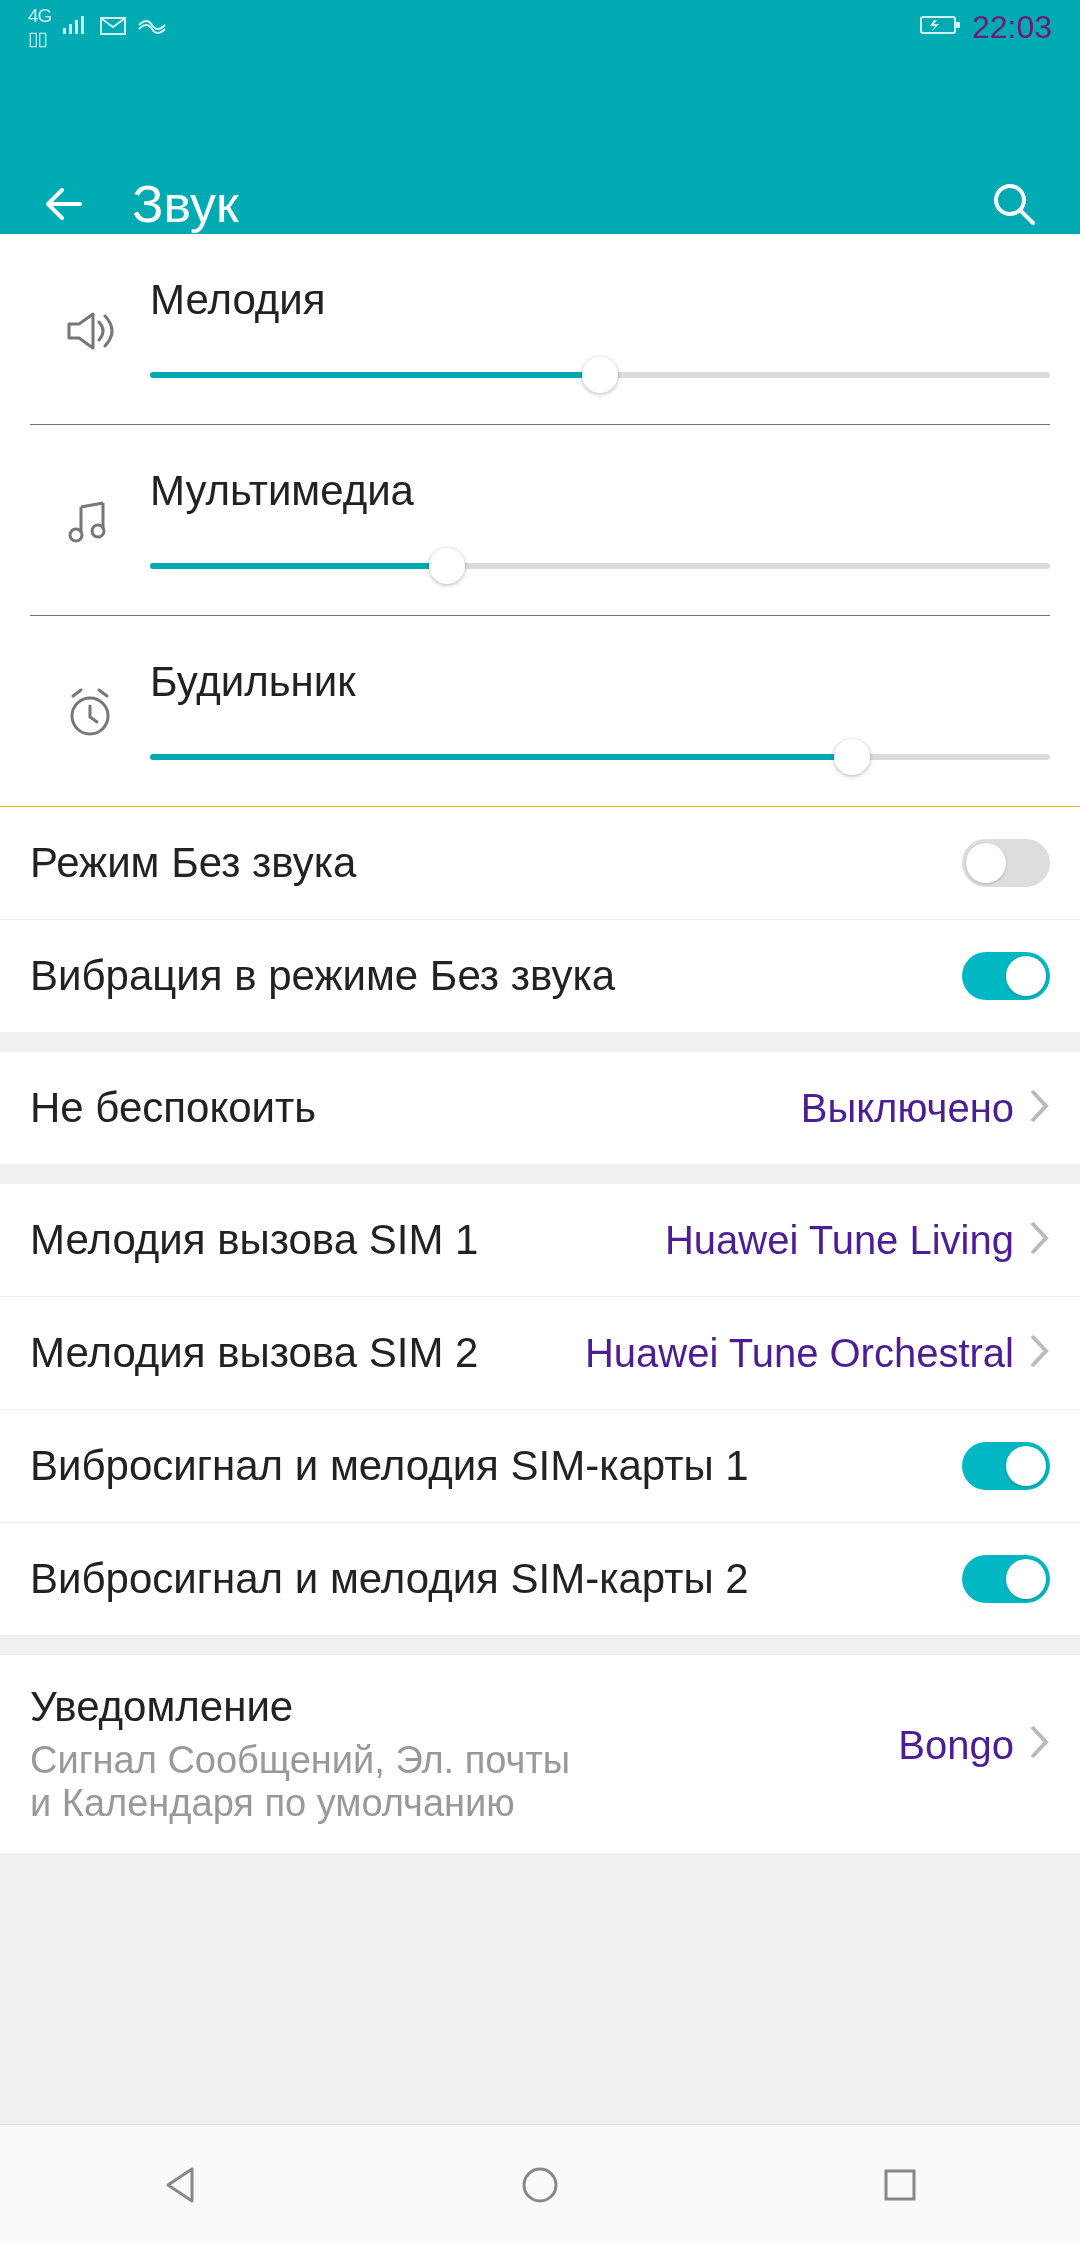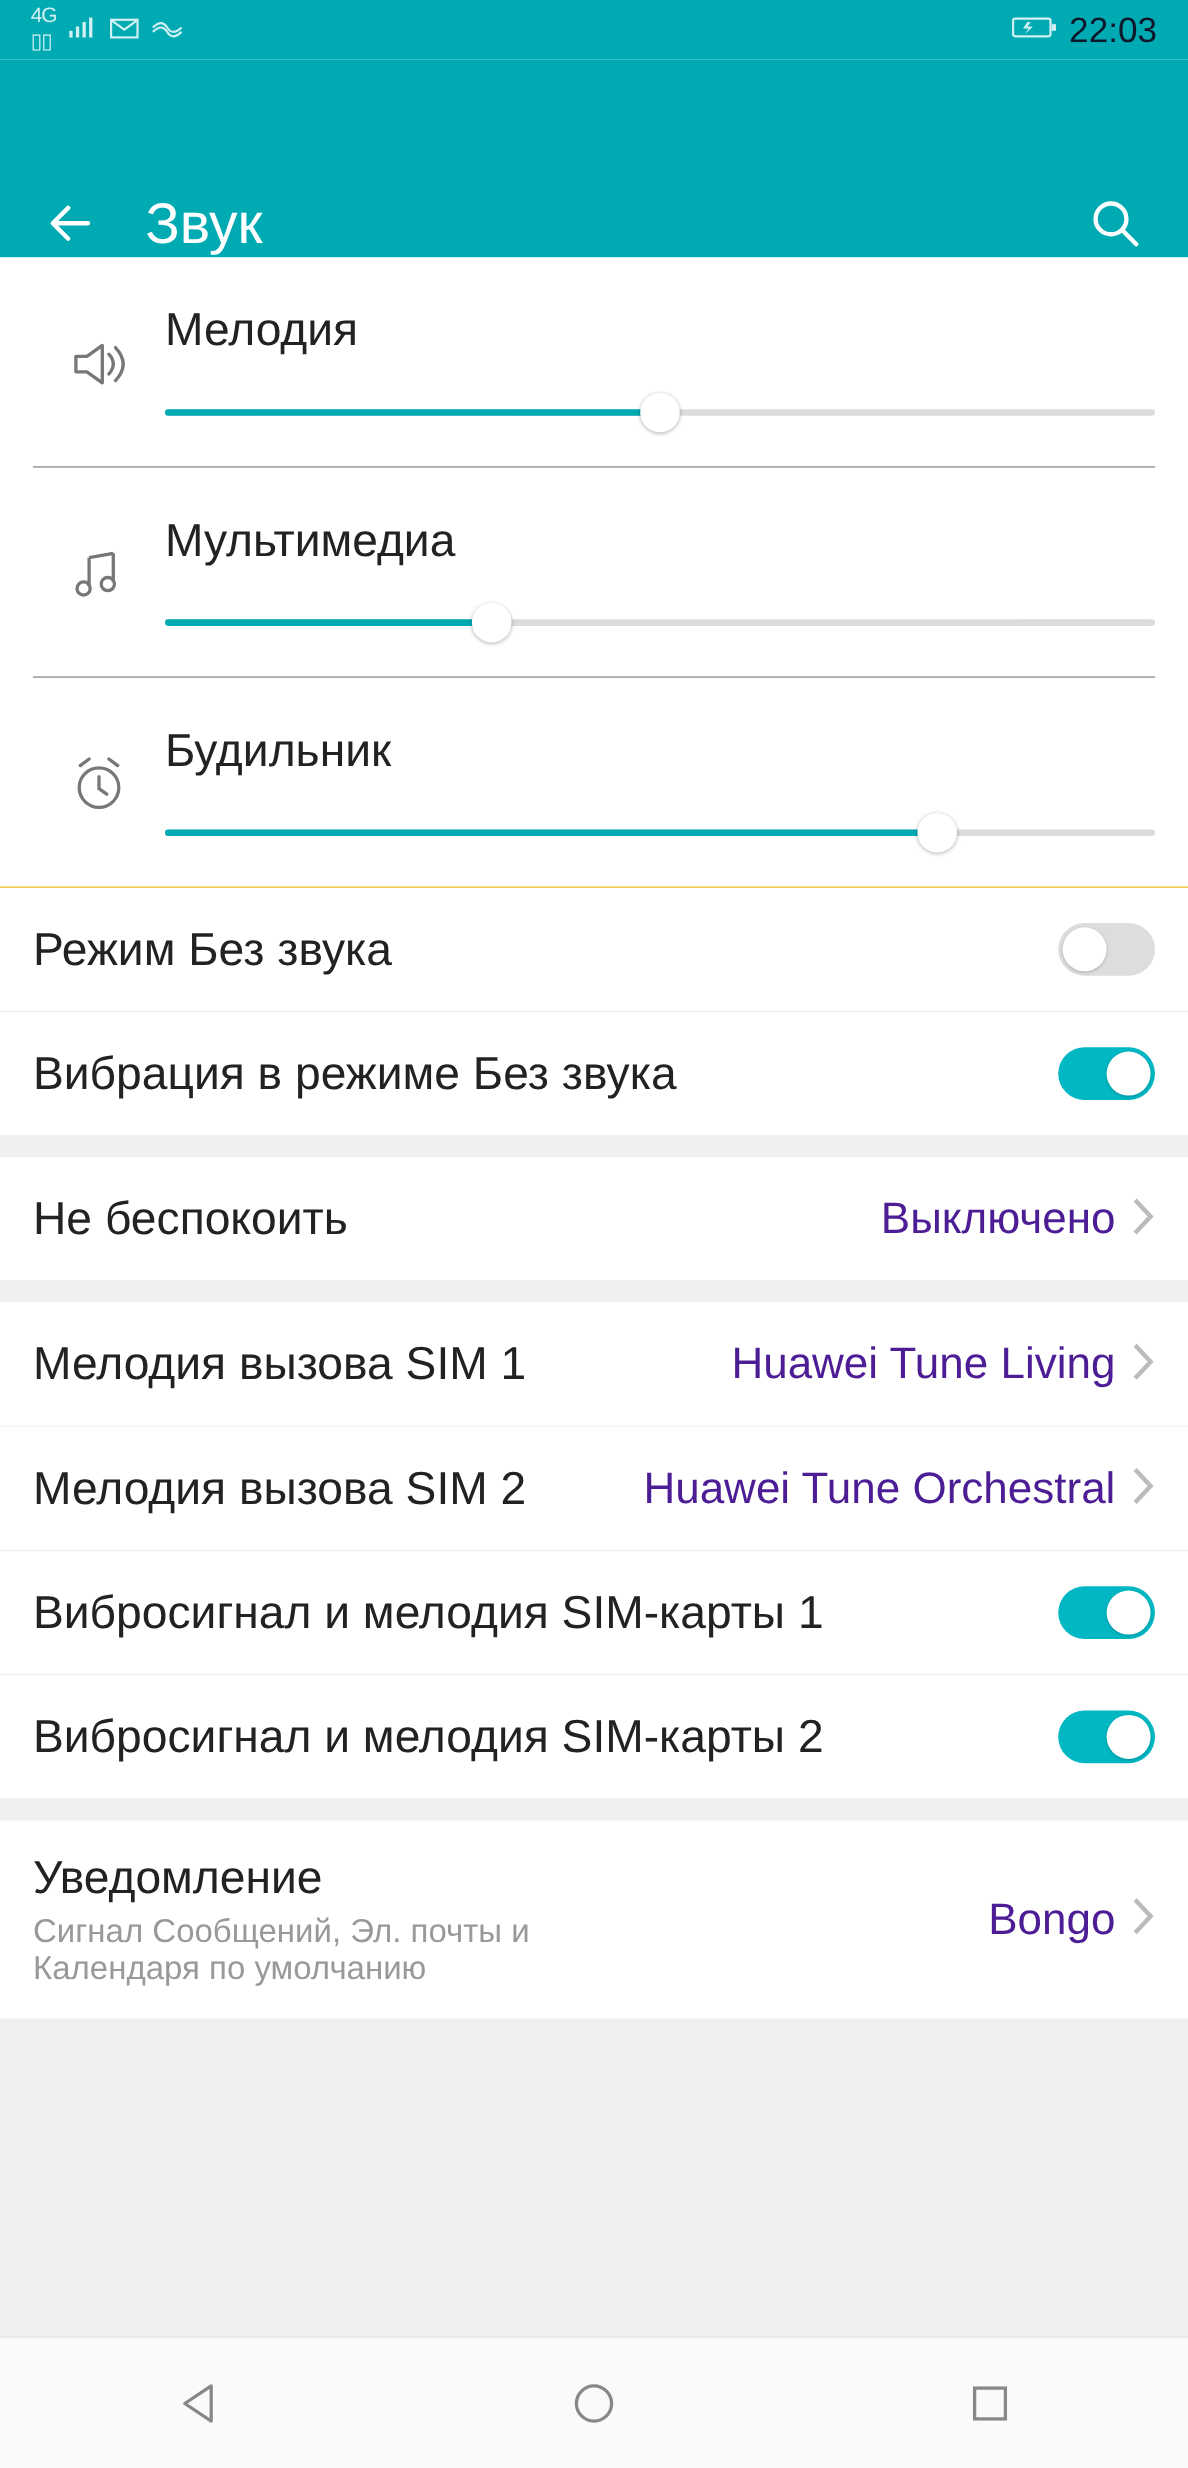--- a/index.html
+++ b/index.html
@@ -81,21 +81,21 @@
 .setting-row {
   display: flex;
   align-items: center;
   padding: 32px 30px;
   background: #fff;
   border-top: 1px solid #eee;
 }
 .setting-row.first { border-top: none; }
 .setting-label { font-size: 42px; color: #222; flex: 1; }
 .setting-value { font-size: 40px; color: #4c1d95; margin-right: 12px; }
-.setting-sub { font-size: 30px; color: #999; margin-top: 8px; max-width: 560px; }
+.setting-sub { font-size: 38px; color: #999; margin-top: 8px; max-width: 560px; }
 .setting-text-wrap { flex: 1; }
 .chevron { color: #bbb; }
 .toggle {
   width: 88px;
   height: 48px;
   border-radius: 24px;
   position: relative;
   flex-shrink: 0;
 }
 .toggle.off { background: #ddd; }
@@ -150,21 +150,21 @@
     </span>
   </div>
   <div class="status-right">
     <span>
       <svg width="42" height="22" viewBox="0 0 42 22">
           <rect x="1" y="3" width="34" height="16" rx="2" fill="none" stroke="#d0f0f3" stroke-width="2"></rect>
           <rect x="36" y="8" width="4" height="6" fill="#d0f0f3"></rect>
           <path d="M14 6l-4 6h5l-3 5 7-7h-5l3-4z" fill="#d0f0f3"></path>
         </svg>
     </span>
-    <span style="font-size:32px;color:#0f172a;">22:03</span>
+    <span style="font-size:32px;color:#701a75;">22:03</span>
   </div>
 </div>
 
 <div class="header">
   <span class="back-arrow">
     <svg width="52" height="52" viewBox="0 0 52 52">
         <path d="M40 26H10M22 12L8 26l14 14" fill="none" stroke="#fff" stroke-width="4" stroke-linecap="round" stroke-linejoin="round"></path>
       </svg>
   </span>
   <span class="header-title">Звук</span>

